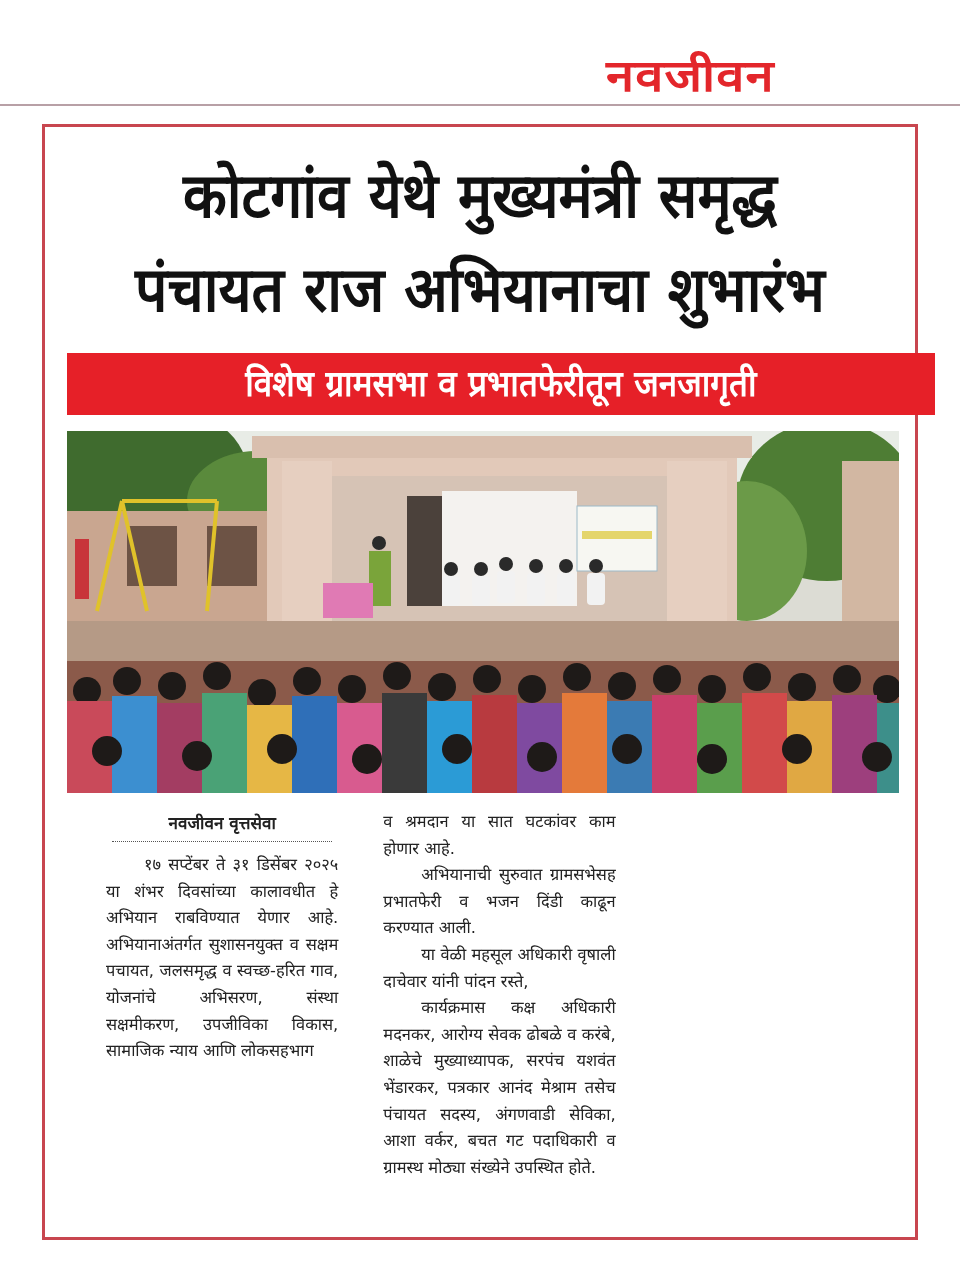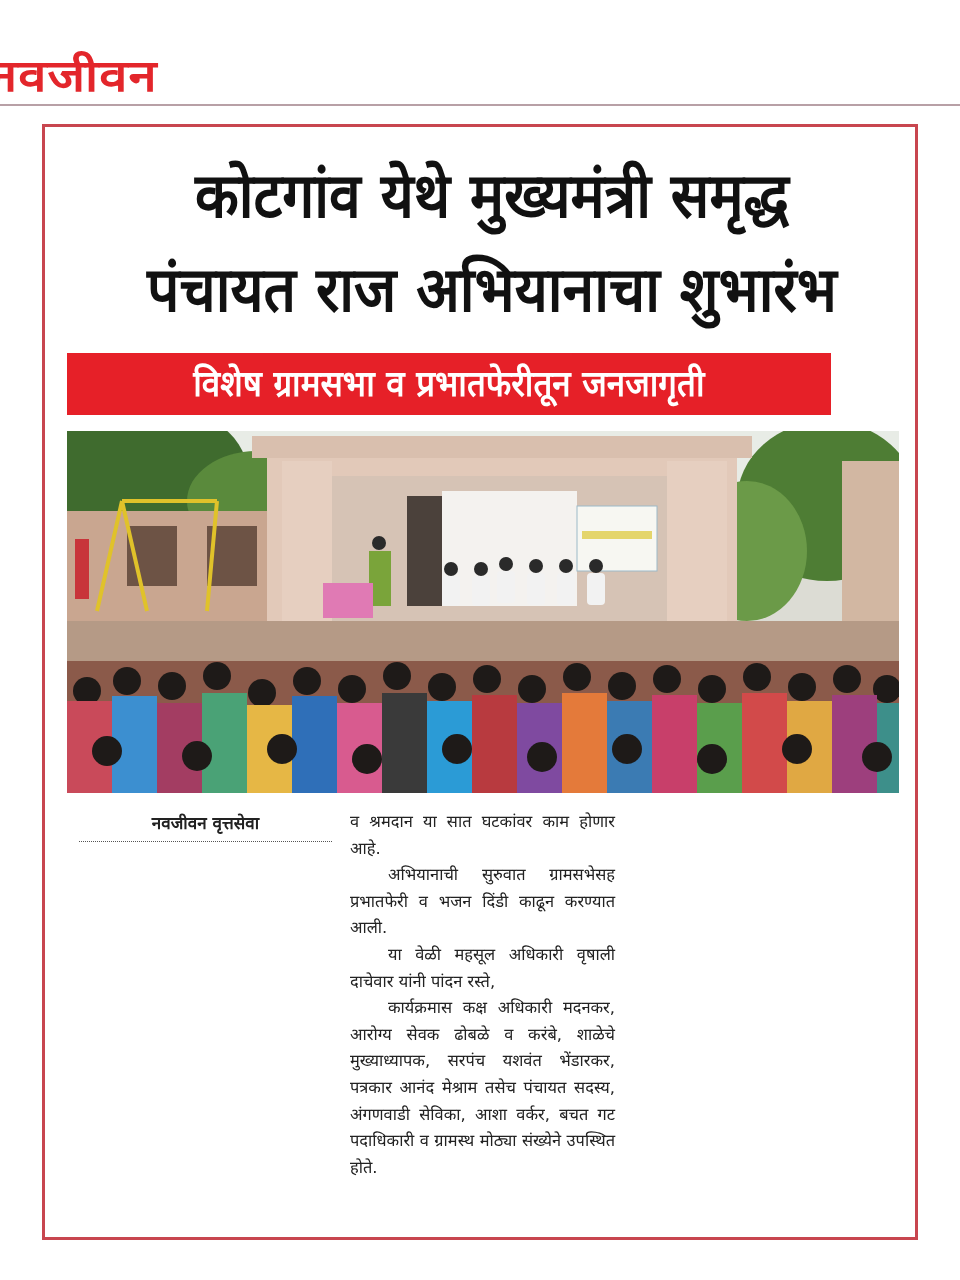--- a/index.html
+++ b/index.html
@@ -1,21 +1,21 @@
 <!DOCTYPE html>
 <html><head>
   <meta charset="utf-8">
   <style>
     * { margin: 0; padding: 0; box-sizing: border-box; }
     html, body { width: 960px; height: 1280px; background: #ffffff; overflow: hidden; }
     body { position: relative; font-family: "DejaVu Sans", sans-serif; color: #1a1a1a; }
 
     .masthead {
       position: absolute; left: 0; top: 48px; width: 764px; height: 60px;
-      text-align: left;
+      text-align: right;
     }
     .masthead-title {
       display: inline-block;
       font-family: "DejaVu Sans", sans-serif;
       font-weight: bold;
       font-size: 44px;
       line-height: 56px;
       color: #e3262b;
       letter-spacing: 1px;
       transform: scaleX(1.15);
@@ -29,32 +29,31 @@
       position: absolute; left: 42px; top: 124px; width: 876px; height: 1116px;
       border: 3px solid #c8464f;
     }
 
     .headline {
       position: absolute; left: 0; top: 22px; width: 870px;
       text-align: center;
       font-family: "DejaVu Sans", sans-serif;
       font-weight: bold;
       color: #111;
-      margin-left: 12px;
     }
     .headline-line {
       display: block;
       font-size: 62px;
       line-height: 94px;
       transform: scaleX(0.92);
       white-space: nowrap;
     }
 
     .subhead-bar {
-      position: absolute; left: 22px; top: 226px; width: 764px; height: 62px;
+      position: absolute; left: 22px; top: 226px; width: 868px; height: 62px;
       background: #e62028;
       text-align: center;
     }
     .subhead-text {
       display: inline-block;
       font-family: "DejaVu Sans", sans-serif;
       font-weight: bold;
       font-size: 36px;
       line-height: 62px;
       color: #ffffff;
@@ -74,20 +73,21 @@
       display: flex;
     }
     .col {
       width: 277px;
       padding: 0 6px;
       font-family: "DejaVu Sans", sans-serif;
       font-size: 16.4px;
       line-height: 26.6px;
       text-align: justify;
       color: #222;
+      margin-left: 33px;
     }
     .col p { text-indent: 0; }
     .col p.indent { text-indent: 38px; }
     .byline {
       text-align: center;
       font-weight: bold;
       font-size: 17px;
       line-height: 28px;
       padding-bottom: 4px;
       border-bottom: 1px dotted #555;
@@ -222,20 +222,21 @@
         <circle cx="645" cy="328" r="15"></circle>
         <circle cx="730" cy="318" r="15"></circle>
         <circle cx="810" cy="326" r="15"></circle>
       </g>
     </svg>
   </div>
 
   <div class="columns">
     <div class="col">
       <div class="byline">नवजीवन वृत्तसेवा</div>
+      <p class="indent">१७ सप्टेंबर ते ३१ डिसेंबर २०२५ या शंभर दिवसांच्या कालावधीत हे अभियान राबविण्यात येणार आहे. अभियानाअंतर्गत सुशासनयुक्त व सक्षम पचायत, जलसमृद्ध व स्वच्छ-हरित गाव, योजनांचे अभिसरण, संस्था सक्षमीकरण, उपजीविका विकास, सामाजिक न्याय आणि लोकसहभाग</p>
     </div>
     <div class="col">
       <p>व श्रमदान या सात घटकांवर काम होणार आहे.</p>
       <p class="indent">अभियानाची सुरुवात ग्रामसभेसह प्रभातफेरी व भजन दिंडी काढून करण्यात आली.</p>
       <p class="indent">या वेळी महसूल अधिकारी वृषाली दाचेवार यांनी पांदन रस्ते,</p>
       <p class="indent">कार्यक्रमास कक्ष अधिकारी मदनकर, आरोग्य सेवक ढोबळे व करंबे, शाळेचे मुख्याध्यापक, सरपंच यशवंत भेंडारकर, पत्रकार आनंद मेश्राम तसेच पंचायत सदस्य, अंगणवाडी सेविका, आशा वर्कर, बचत गट पदाधिकारी व ग्रामस्थ मोठ्या संख्येने उपस्थित होते.</p>
     </div>
     <div class="col">
     </div>
   </div>

